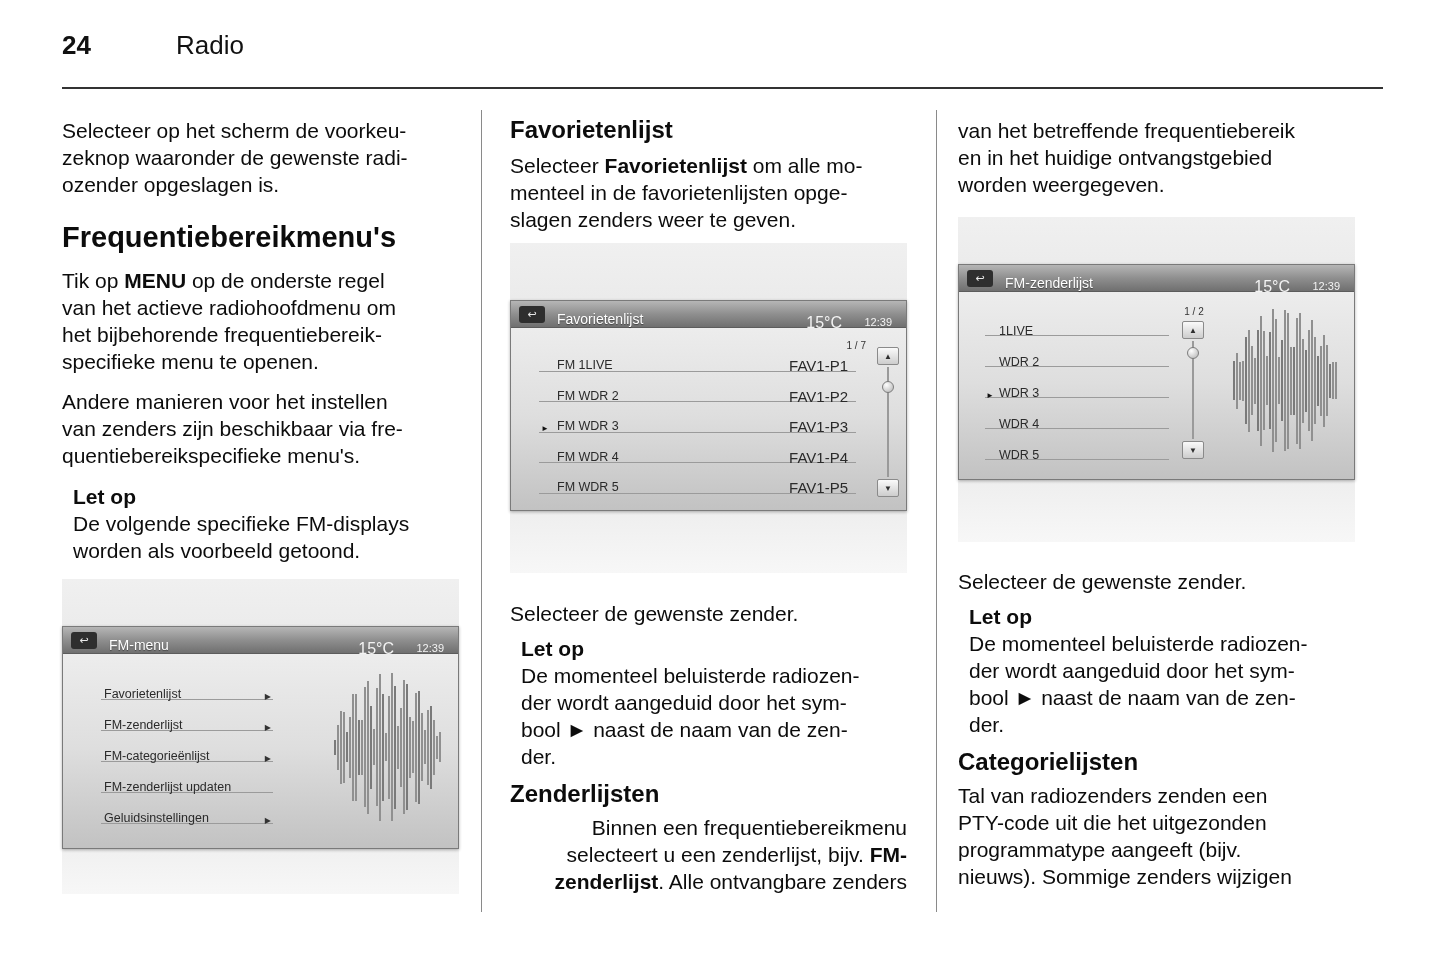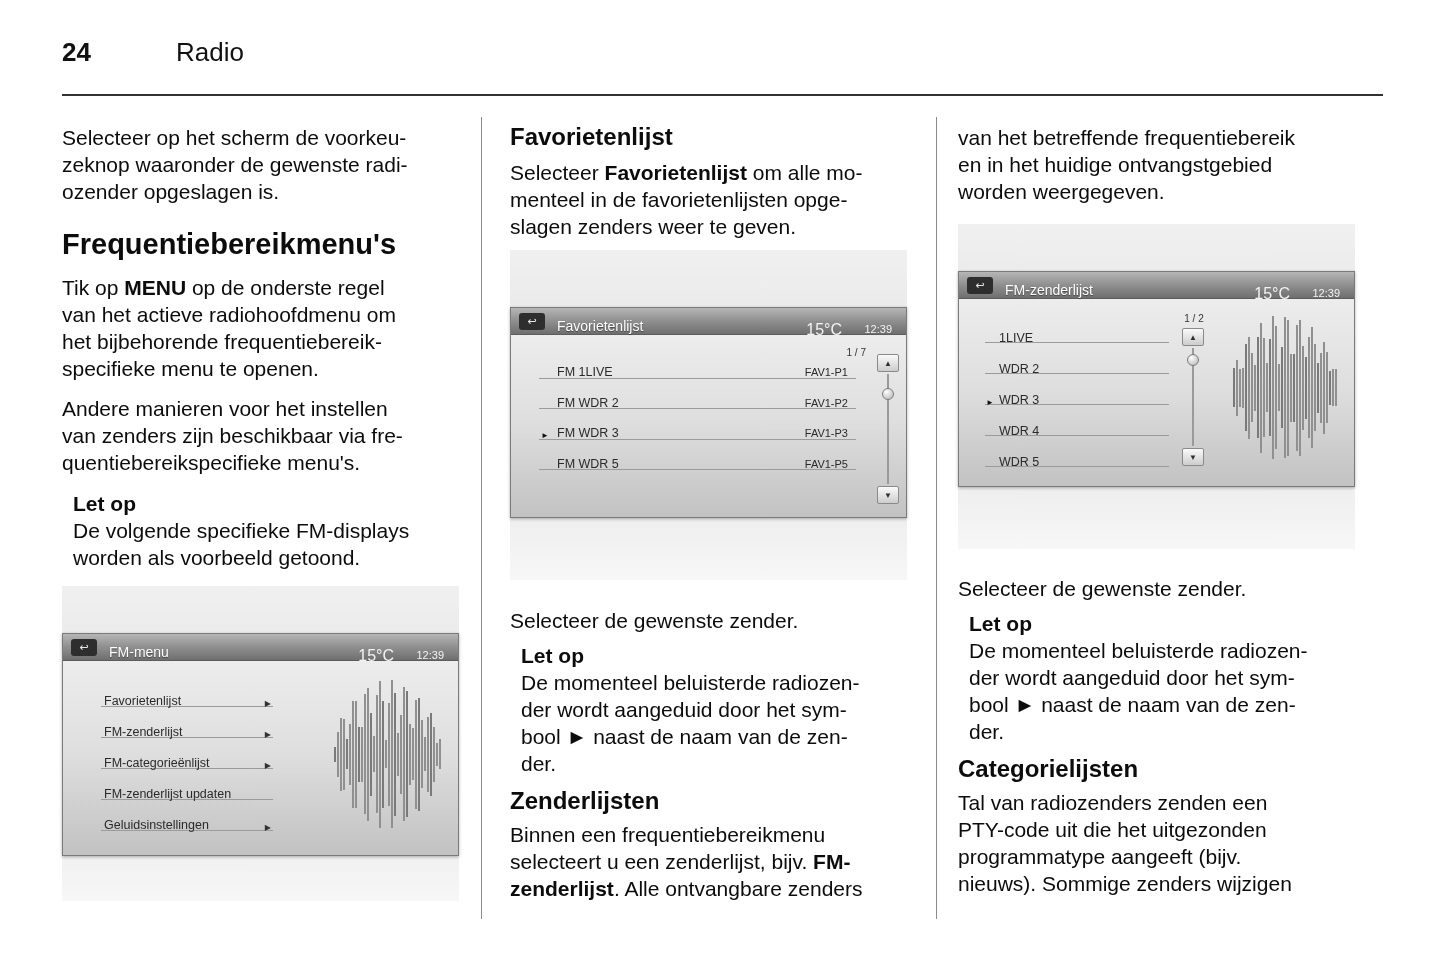--- a/index.html
+++ b/index.html
@@ -1,40 +1,40 @@
 <!DOCTYPE html>
 <html><head>
 <meta charset="utf-8">
 <style>
   * { margin:0; padding:0; box-sizing:border-box; }
   html,body { width:1445px; height:966px; overflow:hidden; }
   body { background:#fff; font-family:"Liberation Sans", sans-serif; color:#111; position:relative; }
 
-  .page { position:absolute; inset:0;margin-top:7px; }
+  .page { position:absolute; inset:0; }
 
   
   .pagenum  { position:absolute; left:62px;  top:30px; font-size:26px; font-weight:bold; }
   .chapter  { position:absolute; left:176px; top:30px; font-size:26px; font-weight:normal; }
   .header-rule { position:absolute; left:62px; top:87px; width:1321px; height:0; border-top:2px solid #333; }
 
   .divider { position:absolute; top:110px; height:802px; width:1px; background:#8a8a8a; }
   .div1 { left:481px; } .div2 { left:936px; }
 
   
   .col { position:absolute; top:113px; width:397px; font-size:21px; line-height:27px; color:#0c0c0c; }
   .col1 { left:62px; } .col2 { left:510px; } .col3 { left:958px; }
 
   p.body { white-space:pre-line; }
   .h-lg { font-size:29px; line-height:34px; font-weight:bold; }
   .h-md { font-size:24px; line-height:30px; font-weight:bold; }
 
   .c1-p1 { margin-top:4px; }  .c1-h { margin-top:22px; } .c1-p2 { margin-top:13px; } .c1-p3 { margin-top:13px; }
   .c1-note { margin-top:14px; } .c1-fig { margin-top:15px; }
   .c2-h { margin-top:2px; } .c2-p1 { margin-top:7px; } .c2-fig { margin-top:10px; } .c2-p2 { margin-top:27px; }
-  .c2-note { margin-top:8px; } .c2-h2 { margin-top:9px; } .c2-p3 { margin-top:5px; }
+  .c2-note { margin-top:8px; } .c2-h2 { margin-top:9px; } .c2-p3 { margin-top:5px;text-align:right; }
   .c3-p1 { margin-top:4px; } .c3-fig { margin-top:19px; } .c3-p2 { margin-top:26px; }
   .c3-note { margin-top:8px; } .c3-h { margin-top:9px; } .c3-p3 { margin-top:5px; }
 
   .note { padding-left:11px; }
   .note-label { font-weight:bold; }
   .note-text { white-space:pre-line; }
 
   
   .figure { position:relative; width:100%;
             background:linear-gradient(180deg,#f0f0f0 0%,#e7e7e7 30%,#e9e9e9 70%,#f7f7f7 100%); }
@@ -59,21 +59,21 @@
   
   .menu-list { list-style:none; position:absolute; left:38px; top:42px; width:172px; }
   .menu-item { position:relative; height:31px; border-bottom:1px solid #9b9b9b; }
   .mi-label  { position:absolute; left:3px; top:12px; font-size:12.5px; color:#2a2a2a; }
   .mi-arrow  { position:absolute; right:2px; top:14px; font-size:8px; color:#333; }
 
   
   .fav-rows { position:absolute; left:28px; top:40px; right:50px; }
   .fav-row  { position:relative; height:30.5px; border-bottom:1px solid #9b9b9b; }
   .row-name   { position:absolute; left:18px; top:11px; font-size:12.5px; color:#2a2a2a; }
-  .row-preset { position:absolute; right:8px; top:11px; font-size:11px; color:#2a2a2a; }
+  .row-preset { position:absolute; right:8px; top:11px; font-size:15px; color:#2a2a2a; }
   .row-marker { position:absolute; left:2px; top:13px; font-size:8px; color:#101010; }
 
   
   .fm-rows { position:absolute; left:26px; top:40px; width:184px; }
   .fm-row  { position:relative; height:31px; border-bottom:1px solid #9b9b9b; }
   .fm-rows .row-name   { left:14px; top:13px; }
   .fm-rows .row-marker { left:1px; top:15px; }
 
   
   .scrollbar { position:absolute; }
@@ -226,20 +226,25 @@
               <span class="row-name">FM WDR 2</span>
               <span class="row-preset">FAV1-P2</span>
             </div>
           <div class="fav-row">
               <span class="row-marker">►</span>
               <span class="row-name">FM WDR 3</span>
               <span class="row-preset">FAV1-P3</span>
             </div>
           <div class="fav-row">
               <span class="row-marker"></span>
+              <span class="row-name">FM WDR 4</span>
+              <span class="row-preset">FAV1-P4</span>
+            </div>
+          <div class="fav-row">
+              <span class="row-marker"></span>
               <span class="row-name">FM WDR 5</span>
               <span class="row-preset">FAV1-P5</span>
             </div>
         </div>
         <div class="scrollbar">
           <div class="sb-btn sb-up">▲</div>
           <div class="sb-track"></div>
           <div class="sb-knob"></div>
           <div class="sb-btn sb-down">▼</div>
         </div>

